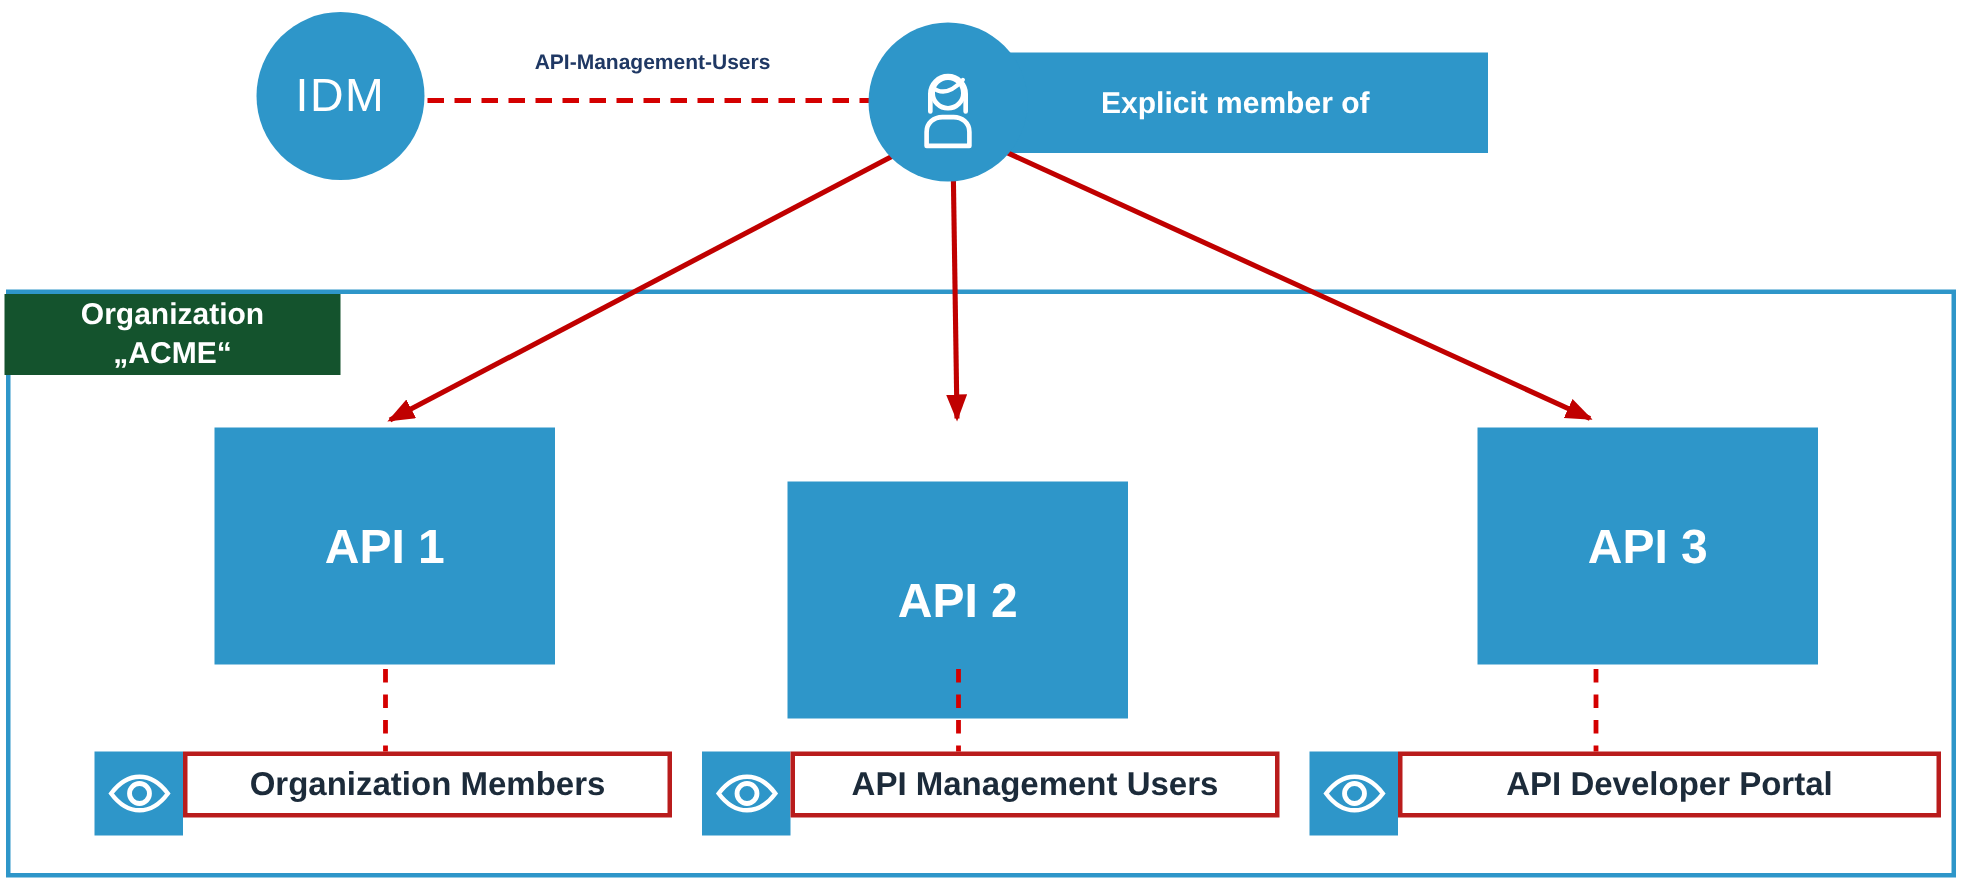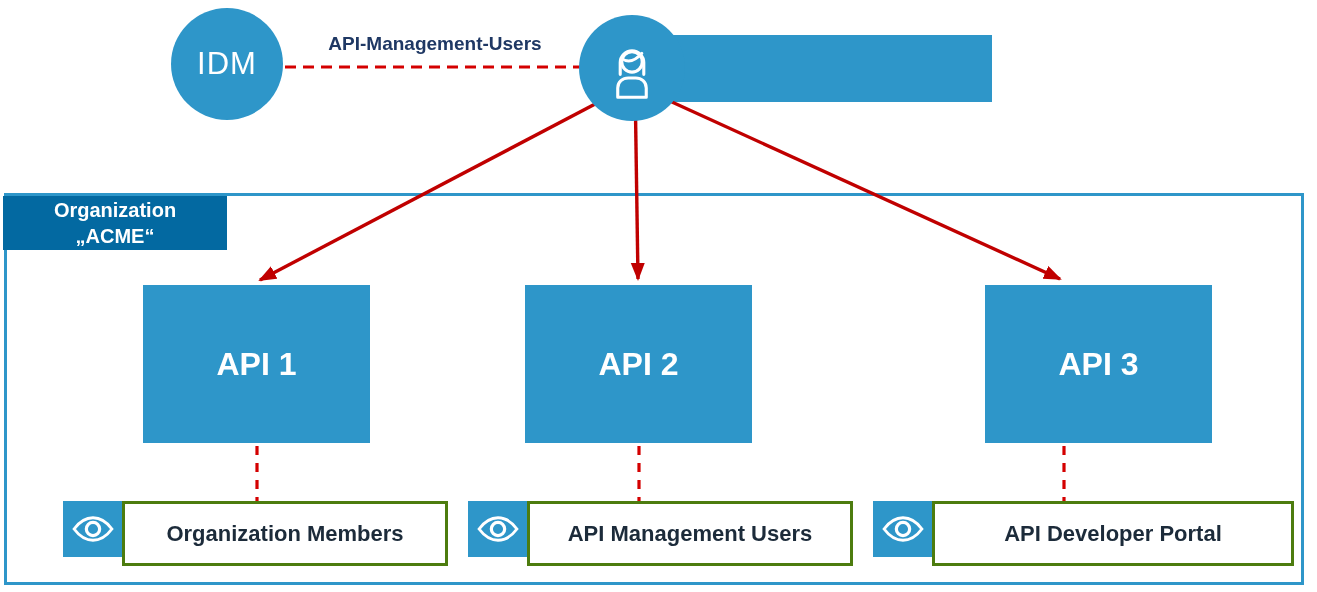--- a/index.html
+++ b/index.html
@@ -57,37 +57,37 @@
     z-index: 2;
   }
 
   
   .link-label {
     left: 300px; top: 33px;
     width: 270px;
     text-align: center;
     color: #1F3864;
     font-weight: bold;
-    font-size: 19px;
+    font-size: 14px;
     z-index: 2;
   }
 
   
   .org-container {
     left: 4px; top: 193px;
     width: 1300px; height: 392px;
     border: 3px solid #2E96C9;
     background: transparent;
     z-index: 1;
     box-sizing: border-box;
   }
   .org-label {
     left: 3px; top: 196px;
     width: 224px; height: 54px;
-    background: #0369a1;
+    background: #14532d;
     color: #ffffff;
     font-weight: bold;
     font-size: 20px;
     line-height: 26px;
     display: flex;
     flex-direction: column;
     align-items: center;
     justify-content: center;
     text-align: center;
     z-index: 2;
@@ -100,42 +100,42 @@
     background: #2E96C9;
     color: #ffffff;
     font-weight: bold;
     font-size: 32px;
     display: flex;
     align-items: center;
     justify-content: center;
     z-index: 2;
   }
   .api-1 { left: 143px; }
-  .api-2 { left: 525px; }
+  .api-2 { left: 525px; margin-top: 36px; }
   .api-3 { left: 953px; margin-left: 32px; }
 
   
   .vis-row {
     top: 501px;
     height: 56px;
     display: flex;
     z-index: 2;
   }
   .vis-icon-square {
     width: 59px; height: 56px;
     background: #2E96C9;
     display: flex;
     align-items: center;
     justify-content: center;
     flex: 0 0 auto;
   }
   .vis-icon-square svg { width: 42px; height: 30px; }
   .vis-text-box {
-    height: 65px;
-    border: 3px solid #4d7c0f;
+    height: 44px;
+    border: 3px solid #b91c1c;
     background: #ffffff;
     box-sizing: border-box;
     display: flex;
     align-items: center;
     justify-content: center;
     color: #1C2B3A;
     font-weight: bold;
     font-size: 22px;
   }
   .vis-1 { left: 63px; }
@@ -159,20 +159,21 @@
 <div class="canvas">
 
   <div class="abs org-container"></div>
 
   <div class="abs org-label">
     <span>Organization</span>
     <span>„ACME“</span>
   </div>
 
   <div class="abs user-caption">
+    <span>Explicit member of</span>
   </div>
 
   <div class="abs link-label">API-Management-Users</div>
 
   <div class="abs api-box api-1">
     <span>API 1</span>
   </div>
   <div class="abs api-box api-2">
     <span>API 2</span>
   </div>

